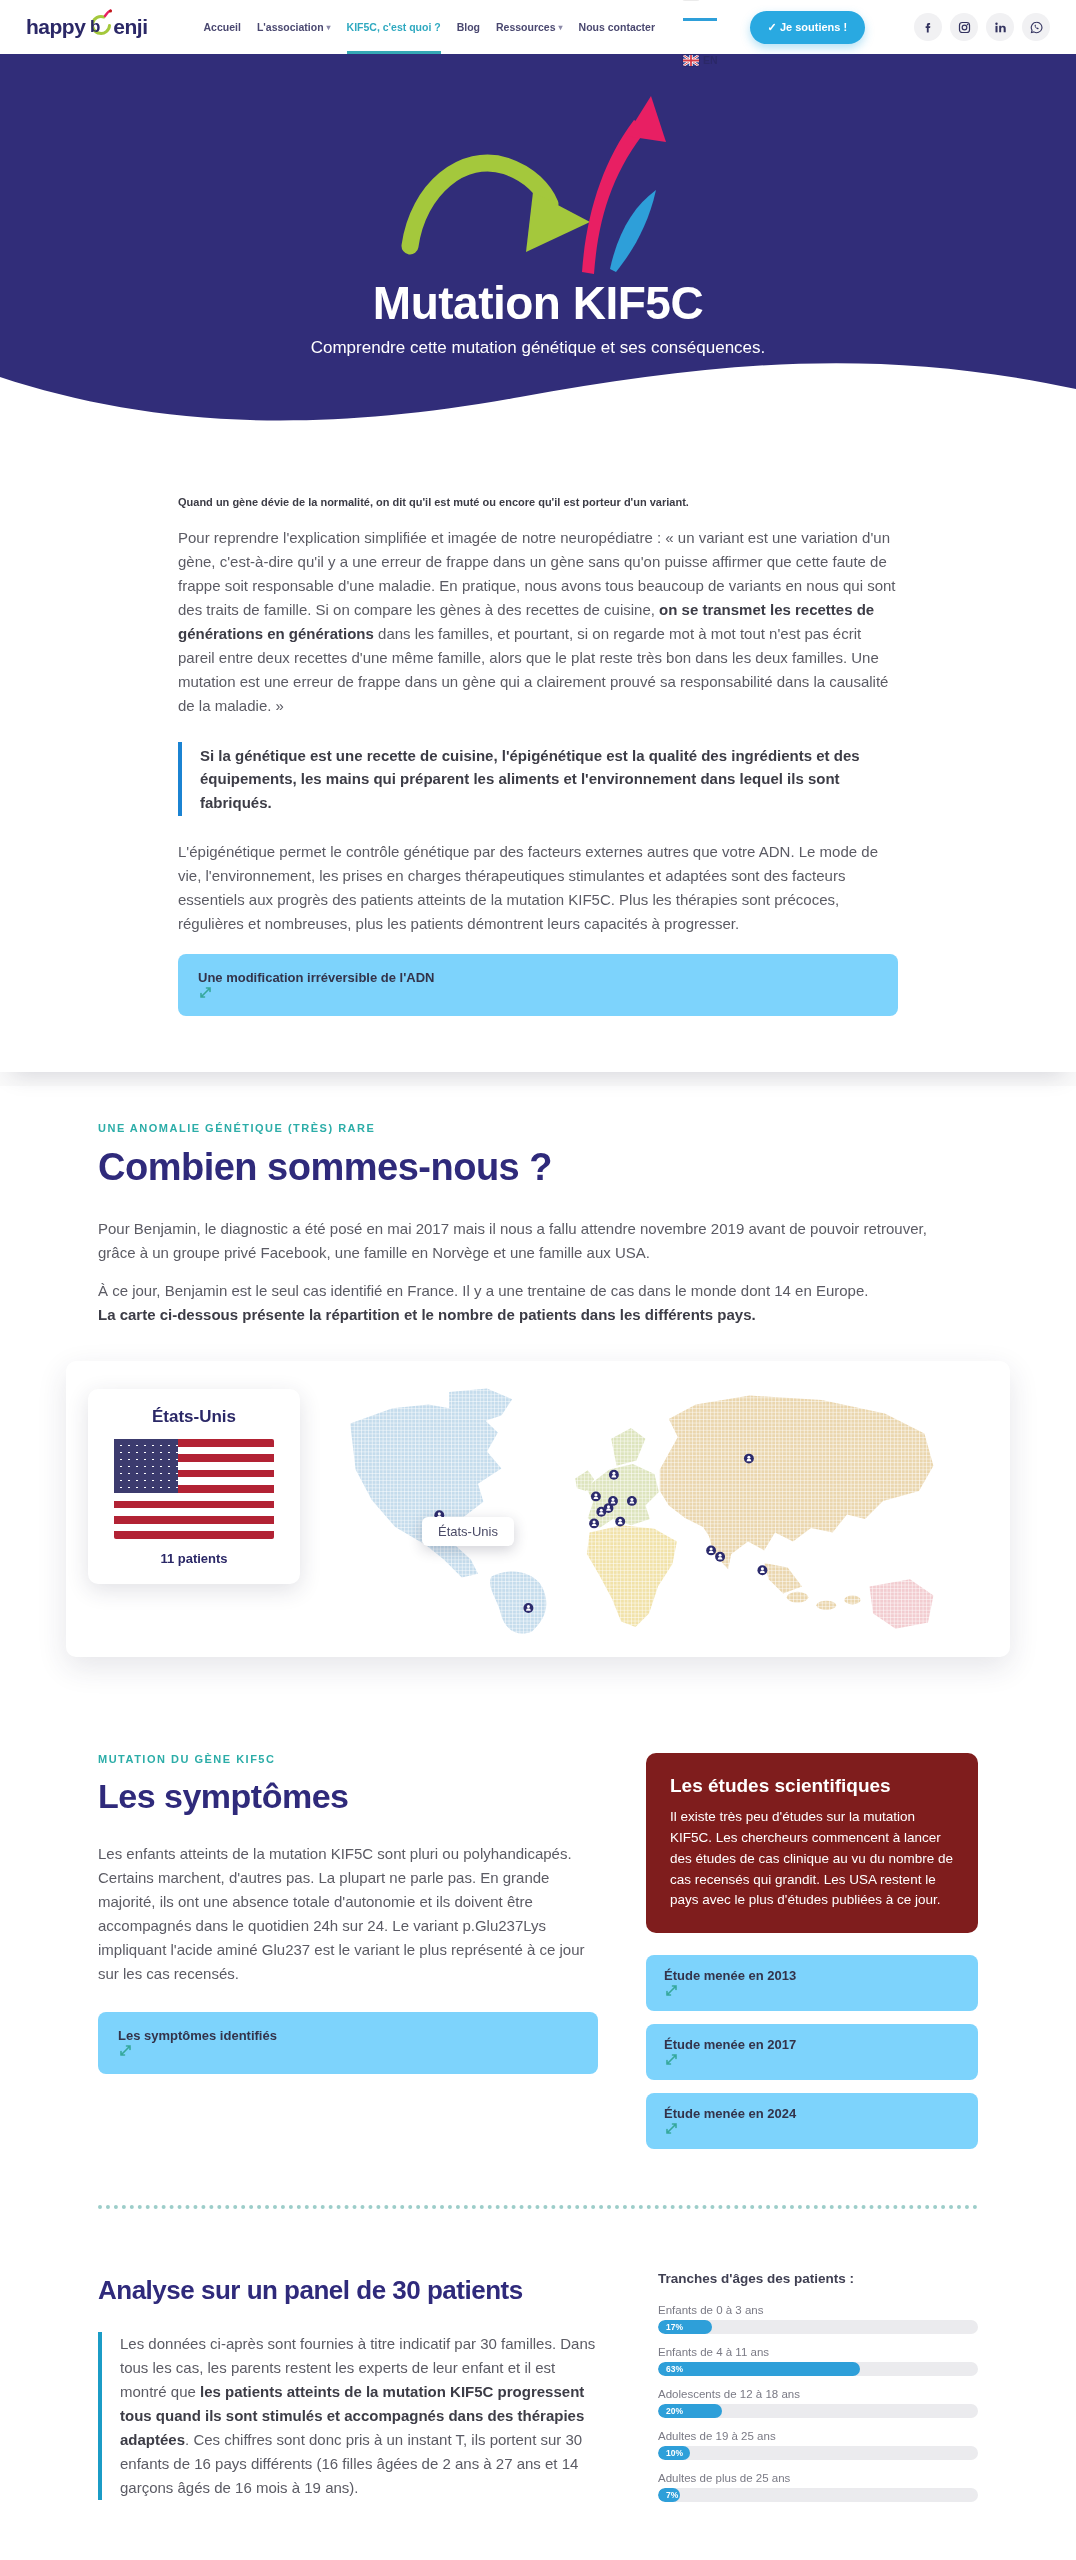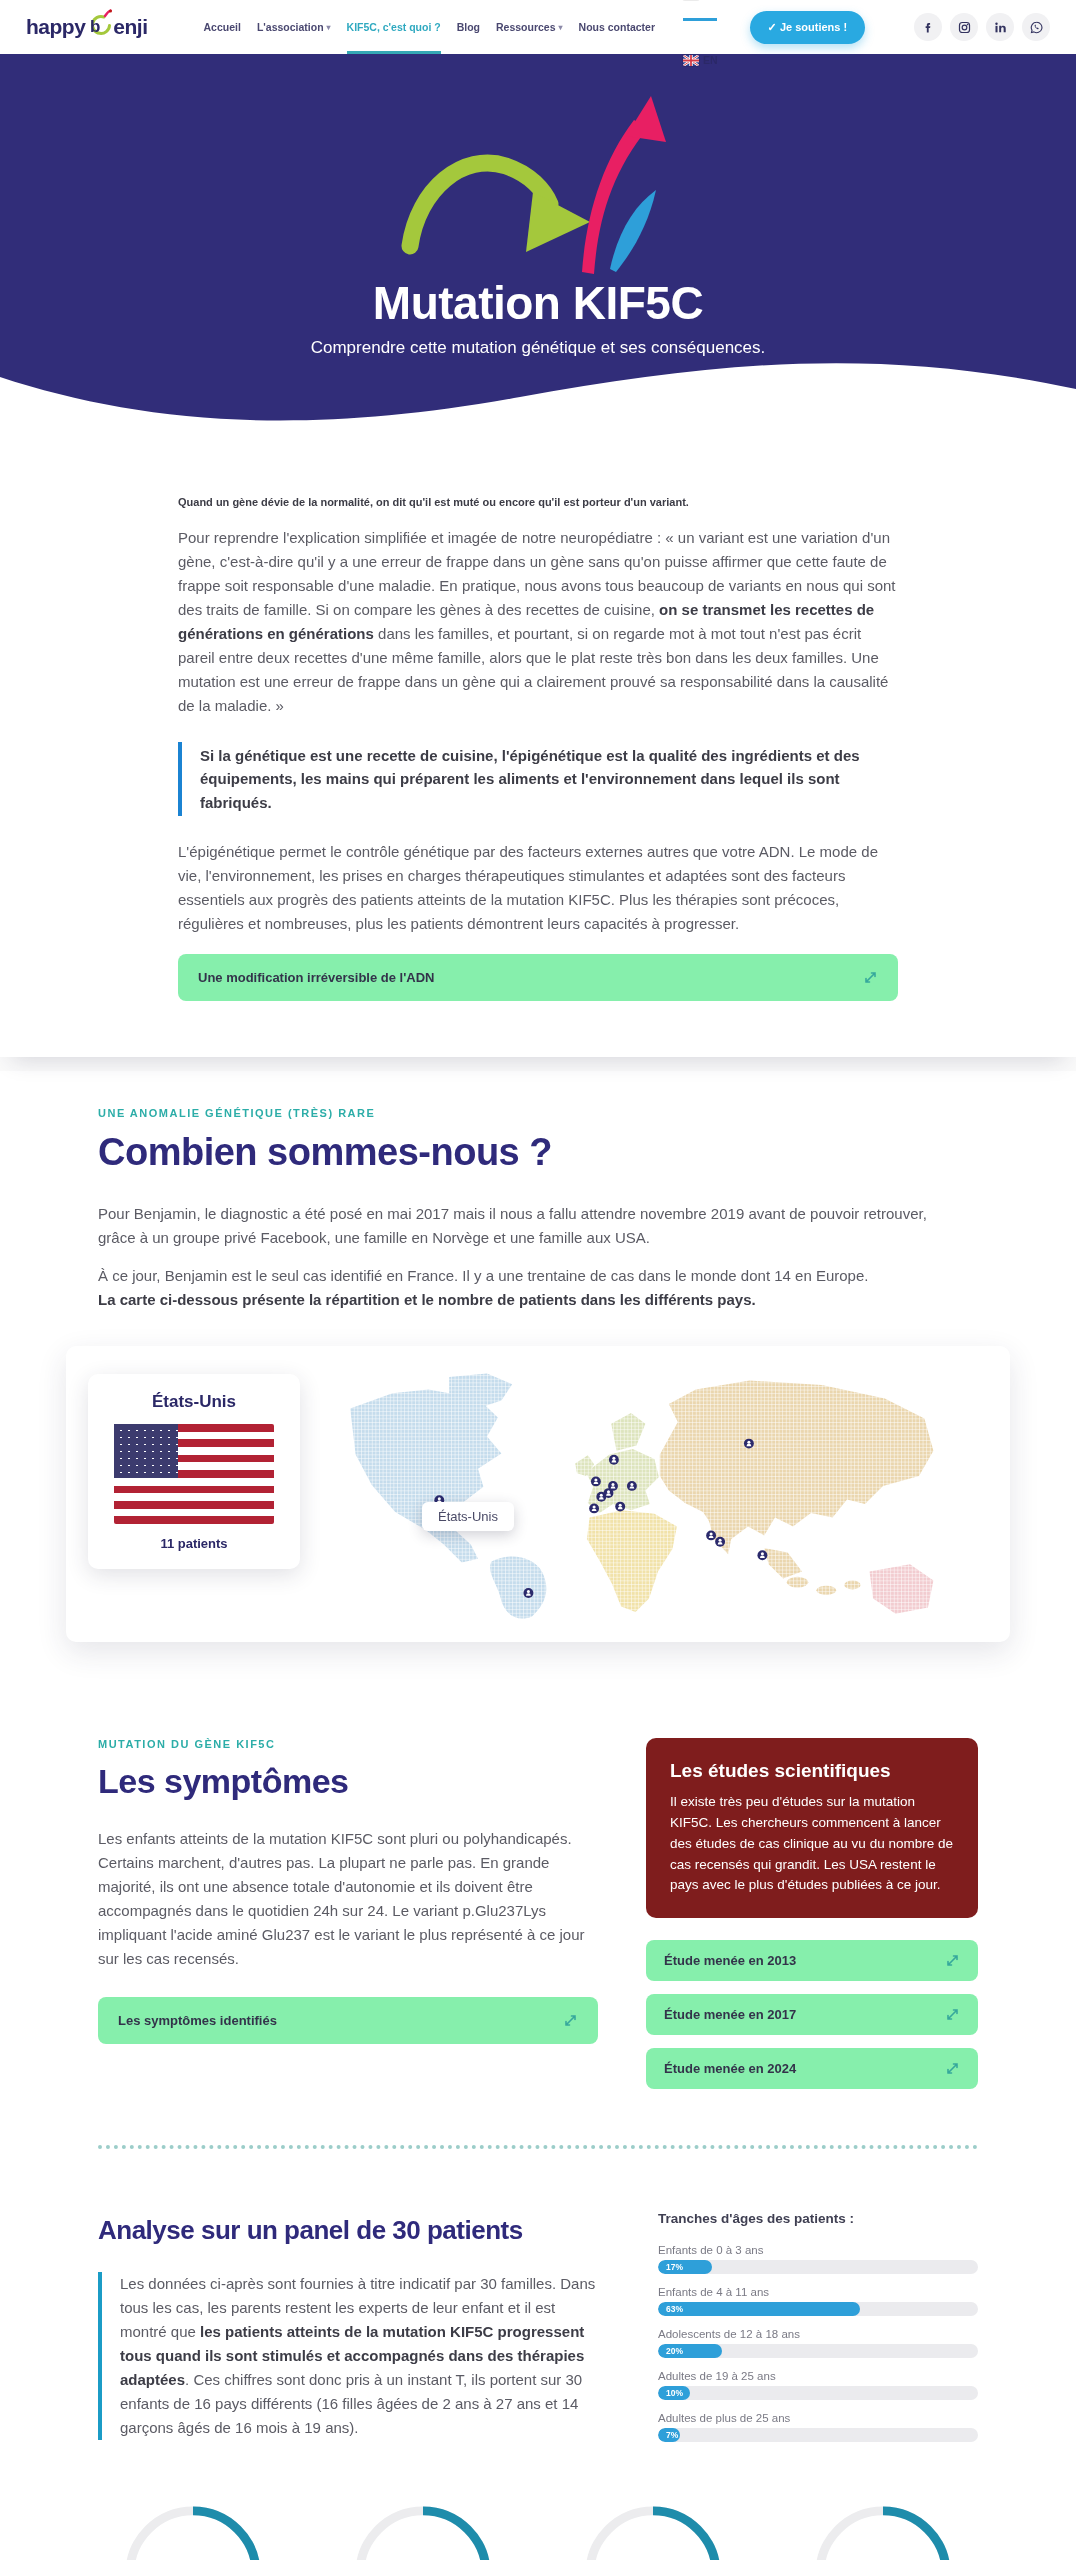--- a/index.html
+++ b/index.html
@@ -42,21 +42,21 @@
   .hero h1 { position: absolute; top: 222px; width: 100%; text-align: center; color: #fff; font-size: 46px; font-weight: 800; letter-spacing: -0.5px; }
   .hero .sub { position: absolute; top: 284px; width: 100%; text-align: center; color: #fff; font-size: 17px; }
   .hero-wave { position: absolute; bottom: -1px; left: 0; width: 1076px; height: 110px; }
   
   .narrow { width: 720px; margin: 0 auto; }
   .intro { padding: 62px 0 56px; background: #fff; box-shadow: 0 14px 22px -12px rgba(40,40,70,.18); position: relative; z-index: 2;}
   .lead { font-size: 11px; font-weight: 700; color: #3c3c46; margin-bottom: 18px; }
   .para { font-size: 15px; line-height: 1.6; color: #5b5b64; margin-bottom: 18px; }
   .para b { color: #3c3c46; }
   .quote { border-left: 4px solid #1b83d2; padding: 2px 0 2px 18px; font-size: 15px; line-height: 1.55; font-weight: 700; color: #3c3c46; margin: 24px 0; }
-  .accordion { background: #86efac; border-radius: 8px; padding: 16px 20px; display: flex; align-items: flex-start; justify-content: space-between; cursor: pointer; }
+  .accordion { background: #7dd3fc; border-radius: 8px; padding: 16px 20px; display: flex; align-items: flex-start; justify-content: space-between; cursor: pointer; flex-direction: column; }
   .accordion .acc-label { font-size: 13px; font-weight: 700; color: #33334a; }
   .gap-band { height: 14px; background: #fafafa; }
   
   .wide { width: 880px; margin: 0 auto; }
   .eyebrow { color: #2cada8; font-size: 11px; font-weight: 800; letter-spacing: 1.5px; margin-bottom: 12px; }
   h2 { color: #2f2a7b; font-weight: 800; letter-spacing: -0.5px; }
   .combien { padding-top: 36px; }
   .combien h2 { font-size: 38px; margin-bottom: 28px; }
   .combien .para { width: 860px; margin-bottom: 14px; }
   

